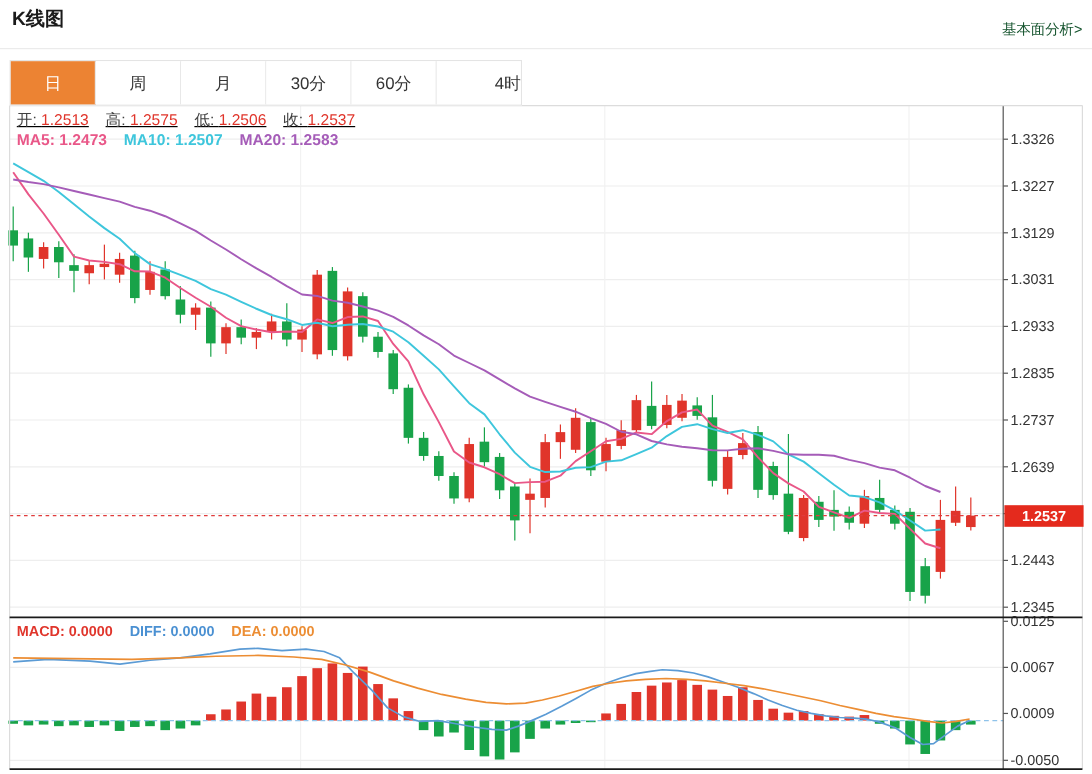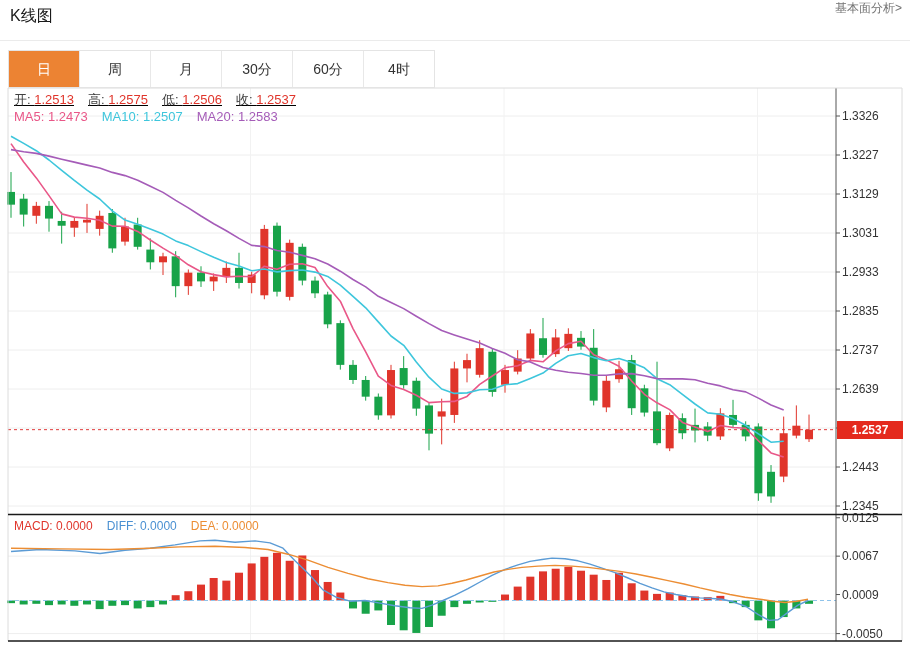--- a/index.html
+++ b/index.html
@@ -1,31 +1,31 @@
 <!DOCTYPE html>
 <html><head>
 <meta charset="utf-8">
 <style>
   html,body{margin:0;padding:0;background:#fff;}
   body{width:910px;height:645px;position:relative;overflow:hidden;
        font-family:"Liberation Sans","DejaVu Sans",sans-serif;}
   .abs{position:absolute;}
-  #page-title{left:10px;top:6px;font-size:16px;font-weight:normal;color:#1a1a1a;z-index:3;}
-  #fundamental-link{right:8px;top:0;font-size:12px;color:#737373;z-index:3;cursor:pointer;text-align:center;}
+  #page-title{left:10px;top:6px;font-size:16px;font-weight:bold;color:#1a1a1a;z-index:3;}
+  #fundamental-link{right:8px;top:16px;font-size:12px;color:#14532d;z-index:3;cursor:pointer;text-align:center;}
   #title-divider{left:0;top:40px;width:910px;height:1px;background:#ebebeb;}
   #tabs{left:8px;top:50px;display:flex;border:1px solid #e4e4e4;background:#fff;z-index:3;}
   .tab{width:70px;height:36px;line-height:36px;text-align:center;font-size:14px;color:#333;
        border-right:1px solid #e8e8e8;cursor:pointer;background:#fff;}
-  .tab:last-child{border-right:none;}
+  .tab:last-child{border-right:none;text-align:right;}
   .tab.active{background:#ec8333;color:#fff;}
   #chart-svg{left:0;top:0;z-index:1;}
   .legend-row{z-index:2;white-space:nowrap;font-size:13px;}
   #ohlc-legend{left:14px;top:91px;text-decoration:underline;}
-  #ma-legend{left:14px;top:109px;}
-  #macd-legend{left:14px;top:519px;font-size:12px;}
+  #ma-legend{left:14px;top:109px;font-weight:bold;}
+  #macd-legend{left:14px;top:519px;font-size:12px;font-weight:bold;}
   .lg-item{margin-right:14px;}
   #current-price-badge{left:837px;top:421px;width:66px;height:18px;line-height:18px;
        text-align:center;background:#e42a1d;color:#fff;font-size:12px;font-weight:bold;z-index:3;}
 </style>
 </head>
 <body>
 
 <div class="abs" id="page-title">K线图</div>
 <div class="abs" id="fundamental-link">基本面分析&gt;</div>
 <div class="abs" id="title-divider"></div>

